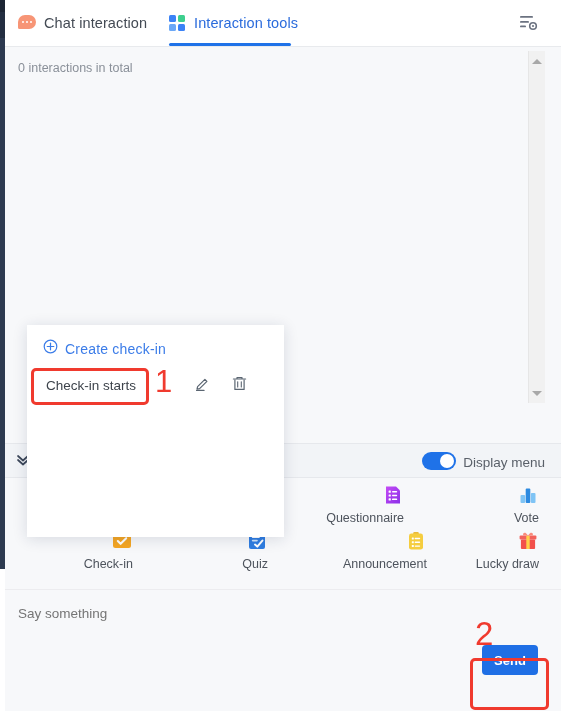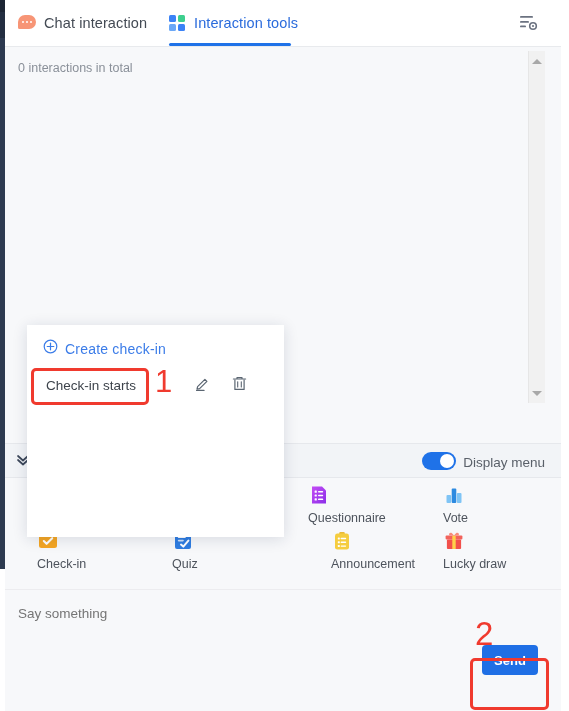--- a/index.html
+++ b/index.html
@@ -225,21 +225,21 @@
   .tools {
     position: relative;
     height: 111px;
     background: #f7f8fa;
   }
   .tool {
     position: absolute;
     width: 96px;
     display: flex;
     flex-direction: column;
-    align-items: flex-start;
+    align-items: flex-end;
     gap: 5px;
     cursor: pointer;
     user-select: none;
   }
   .tool-label {
     font-size: 12.5px;
     color: #4d535c;
     white-space: nowrap;
   }
   .tool-ico {

